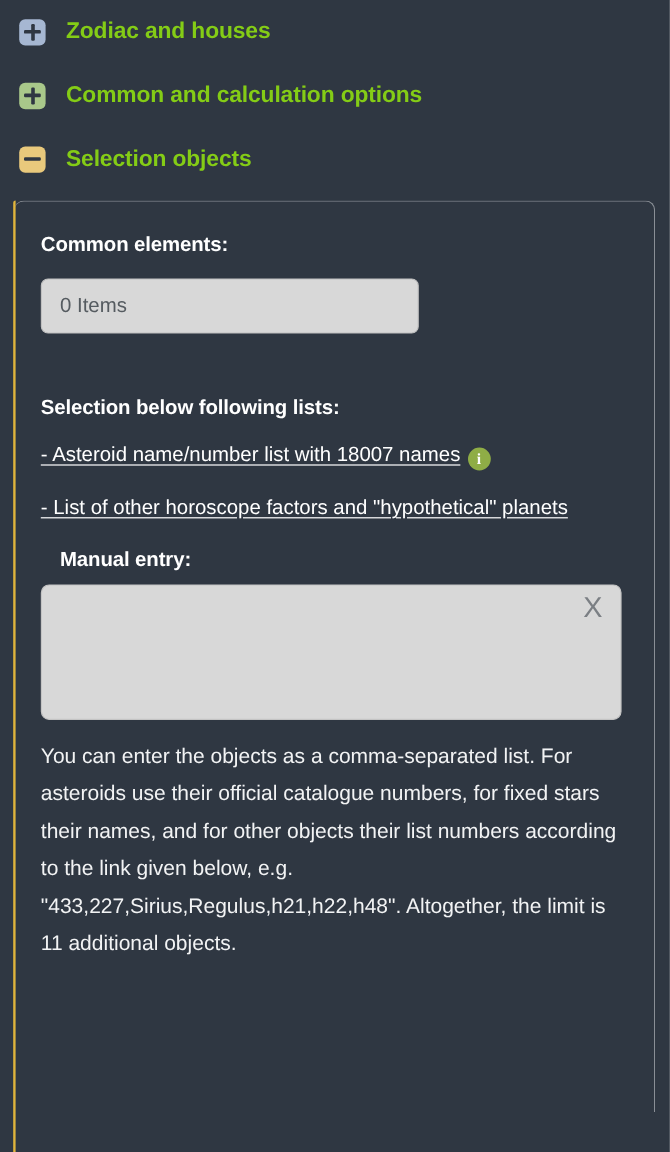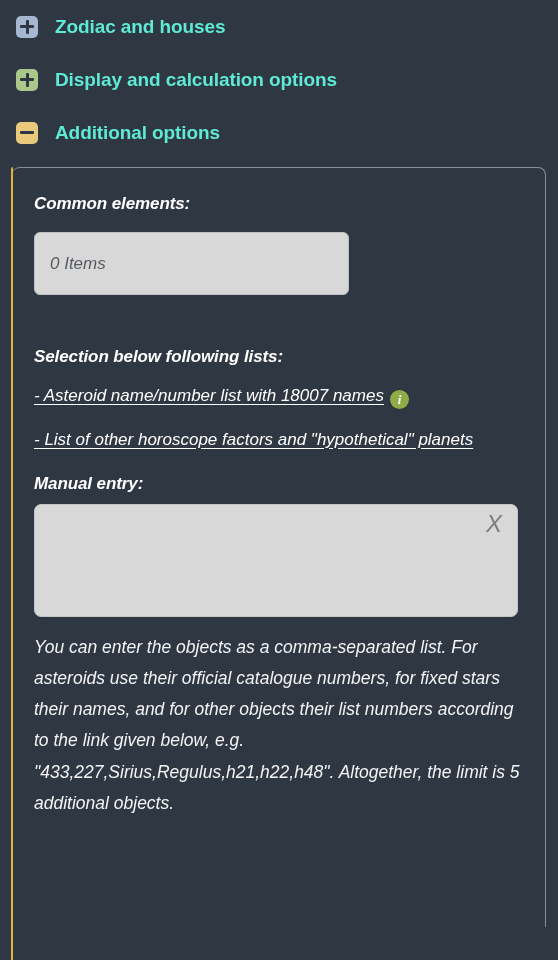--- a/index.html
+++ b/index.html
@@ -59,36 +59,35 @@
     border-radius: 1px;
   }
   .acc-icon.blue   { background: #a6b7d2; }
   .acc-icon.green  { background: #a9c88a; }
   .acc-icon.yellow { background: #e9c97c; }
 
   .acc-label {
     font-size: 19px;
     font-weight: bold;
     letter-spacing: -0.1px;
-    color: #5eead4;
+    color: #84cc16;
     white-space: nowrap;
   }
 
   
   .panel {
     position: relative;
     margin: 8px 12px 0 12px;
     border: 1px solid #8a8f96;
     border-left: none;
     border-bottom: none;
     border-radius: 8px 8px 0 0;
     box-sizing: border-box;
     min-height: 760px;
     padding: 26px 22px 0 22px;
-    font-style: italic;
   }
   .panel-accent {
     position: absolute;
     left: -1px;
     top: -1px;
     bottom: -40px;
     width: 2px;
     background: #e0b43c;
     border-radius: 2px 0 0 0;
   }
@@ -97,21 +96,21 @@
     font-size: 17px;
     font-weight: bold;
     color: #ffffff;
     margin: 0 0 18px 0;
     letter-spacing: -0.1px;
   }
 
   
   .select-box {
     width: 315px;
-    height: 63px;
+    height: 46px;
     background: #d8d8d8;
     border: 1px solid #c0c0c0;
     border-radius: 6px;
     box-sizing: border-box;
     display: flex;
     align-items: center;
     padding-left: 15px;
     font-size: 17px;
     color: #555b60;
     cursor: pointer;
@@ -146,21 +145,21 @@
     font-family: "Liberation Serif", serif;
     text-align: center;
     line-height: 19px;
     cursor: pointer;
   }
 
   
   .manual-label {
     font-size: 17px;
     font-weight: bold;
-    margin: 22px 0 10px 0;
+    margin: 22px 0 10px 16px;
     letter-spacing: -0.1px;
   }
   .textarea-wrap {
     position: relative;
     width: 484px;
     height: 113px;
   }
   .textarea-box {
     position: absolute;
     inset: 0;
@@ -196,26 +195,26 @@
 
 <div class="accordion">
 
   <div class="acc-row">
     <span class="acc-icon blue plus"></span>
     <span class="acc-label">Zodiac and houses</span>
   </div>
 
   <div class="acc-row">
     <span class="acc-icon green plus"></span>
-    <span class="acc-label">Display and calculation options</span>
+    <span class="acc-label">Common and calculation options</span>
   </div>
 
   <div class="acc-row">
     <span class="acc-icon yellow"></span>
-    <span class="acc-label">Additional options</span>
+    <span class="acc-label">Selection objects</span>
   </div>
 
 </div>
 
 <div class="panel">
   <span class="panel-accent"></span>
 
   <div class="field-label">Common elements:</div>
 
   <div class="select-box">
@@ -235,15 +234,15 @@
     <span class="doc-link">- List of other horoscope factors and "hypothetical" planets</span>
   </div>
 
   <div class="manual-label">Manual entry:</div>
 
   <div class="textarea-wrap">
     <div class="textarea-box"></div>
     <span class="clear-x">X</span>
   </div>
 
-  <p class="help-text">You can enter the objects as a comma-separated list. For asteroids use their official catalogue numbers, for fixed stars their names, and for other objects their list numbers according to the link given below, e.g. "433,227,Sirius,Regulus,h21,h22,h48". Altogether, the limit is 5 additional objects.</p>
+  <p class="help-text">You can enter the objects as a comma-separated list. For asteroids use their official catalogue numbers, for fixed stars their names, and for other objects their list numbers according to the link given below, e.g. "433,227,Sirius,Regulus,h21,h22,h48". Altogether, the limit is 11 additional objects.</p>
 
 </div>
 
 </body></html>

